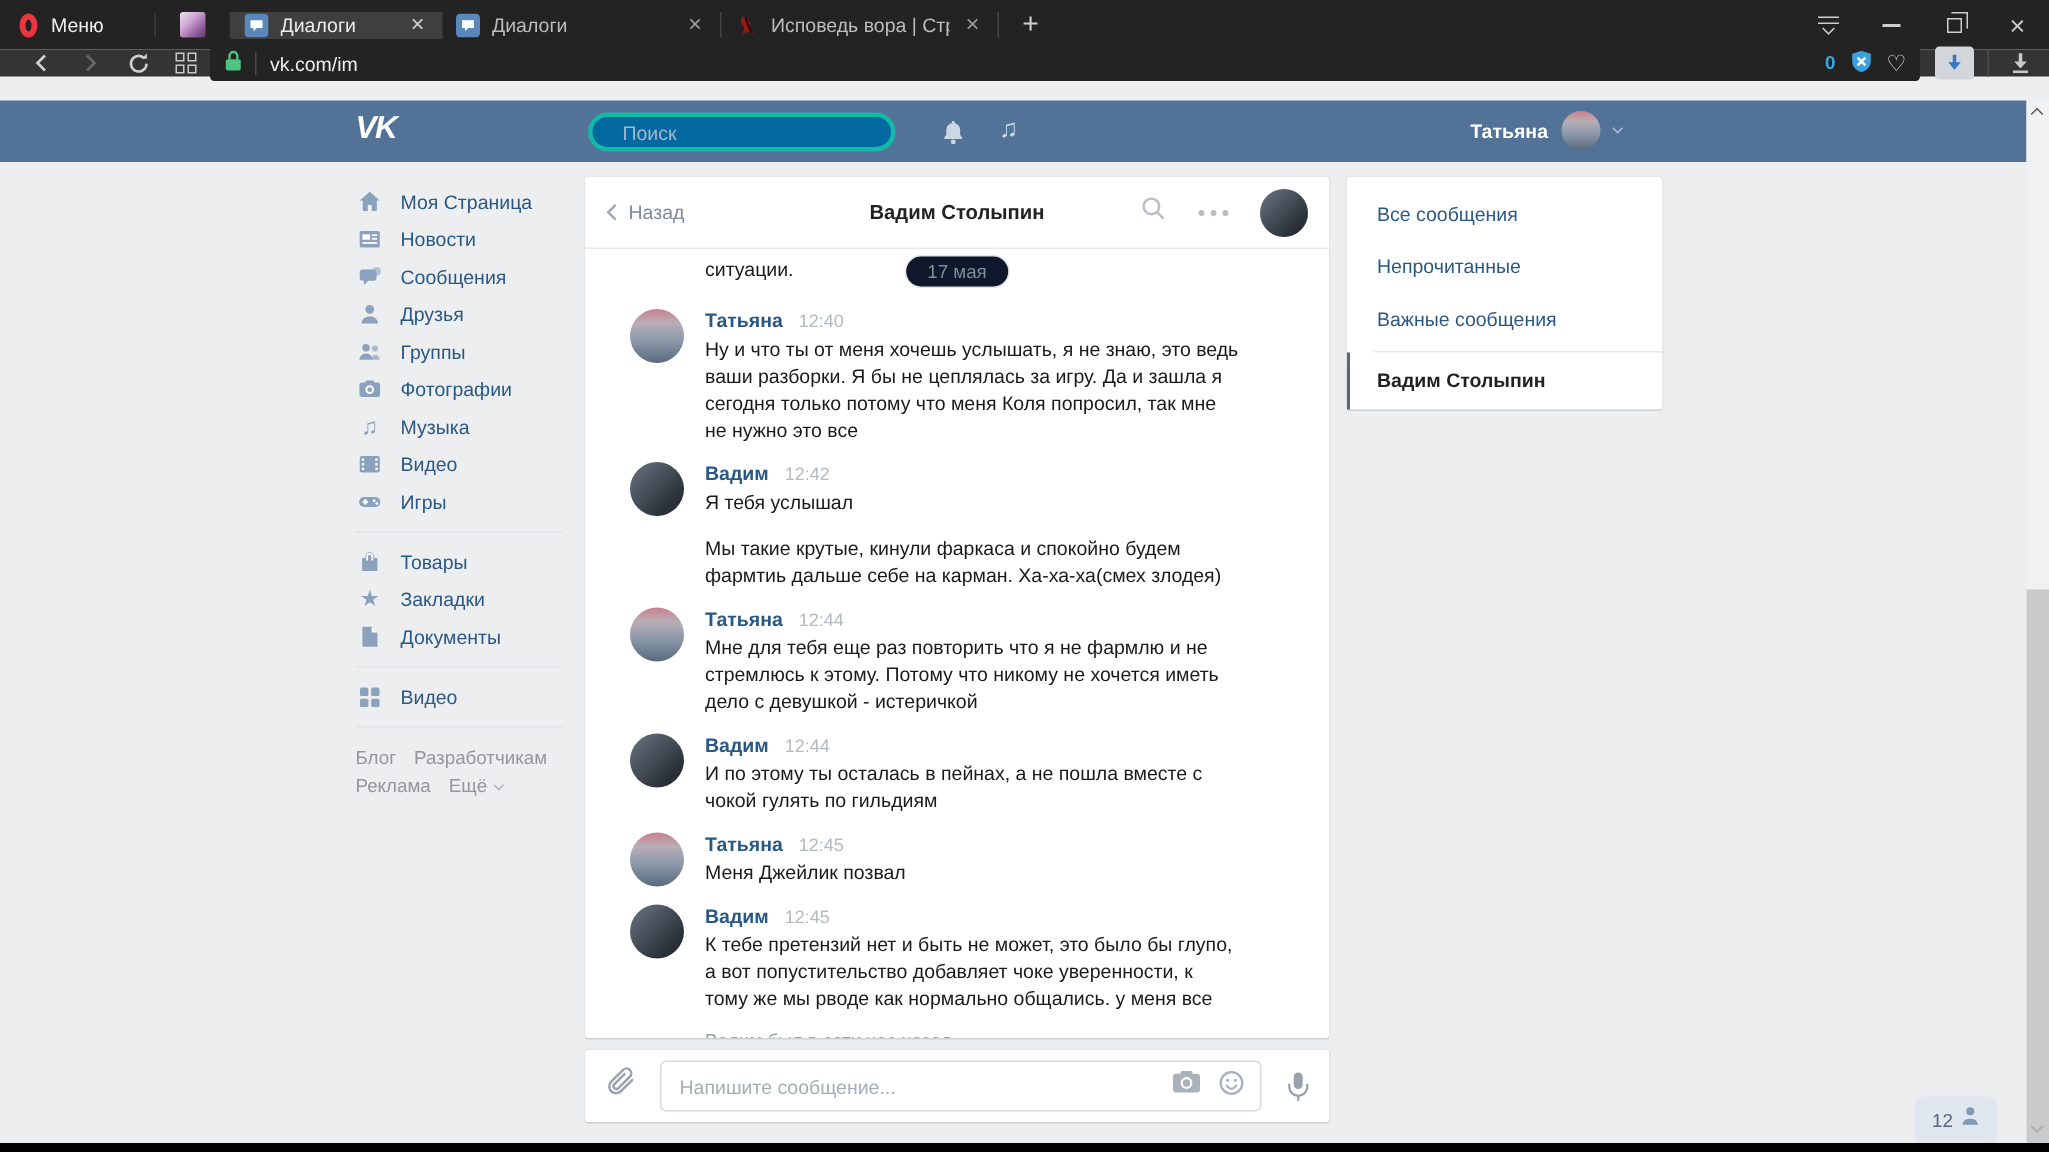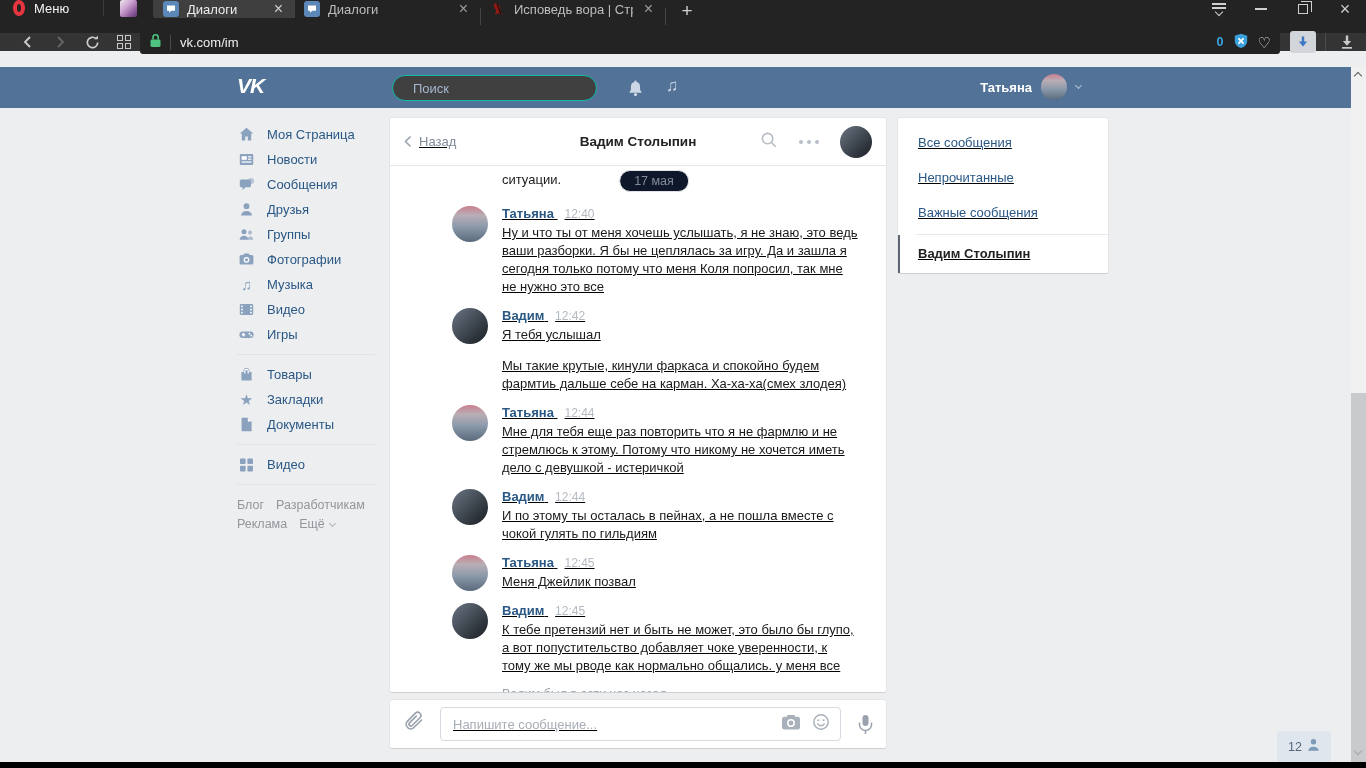--- a/index.html
+++ b/index.html
@@ -3,21 +3,21 @@
 <meta charset="utf-8">
 <style>
   * { box-sizing: border-box; }
   html,body { margin:0; padding:0; }
   body {
     width:1366px; height:768px; overflow:hidden; position:relative;
     font-family:"Liberation Sans","DejaVu Sans",sans-serif;
     background:#edeef0;
   }
   
-  .tabbar { position:absolute; left:0; top:0; width:1366px; height:33px; background:#232323; display:flex; align-items:flex-start; }
+  .tabbar { position:absolute; left:0; top:0; width:1366px; height:33px; background:#232323; display:flex; align-items:center; }
   .menu-btn { width:104px; display:flex; align-items:center; gap:9px; padding-left:13px; color:#f2f2f2; font-size:13px; border-right:1px solid #3c3c3c; }
   .opera-logo { width:12px; height:16px; border:4px solid #e8353f; border-radius:50%; }
   .pinned-tab { width:50px; display:flex; align-items:center; justify-content:center; border-right:1px solid #3c3c3c; }
   .pinned-fav { width:17px; height:17px; border-radius:2px; background:linear-gradient(135deg,#efe3ef 0%,#cba3cf 40%,#8e5a9c 75%,#5e3a70 100%); }
   .tab { display:flex; align-items:center; padding:0 9px; color:#bdbdbd; font-size:13px; position:relative; }
   .tab.active { background:#3f3f3f; color:#ececec; }
   .tab .fav { margin-right:8px; flex:none; display:flex; }
   .tab .t-title { flex:1; overflow:hidden; white-space:nowrap; }
   .tab .t-close { flex:none; margin-left:8px; color:#9d9d9d; font-size:16px; line-height:1; padding:1px 3px; }
   .tab.active .t-close { color:#cfcfcf; }
@@ -44,21 +44,21 @@
   .url-right { margin-left:auto; display:flex; align-items:center; gap:9px; }
   .ab-count { color:#3ba6e4; font-size:12.5px; font-weight:bold; }
   .heart { color:#dedede; font-size:15px; line-height:1; }
   .dl-ext { margin-left:10px; width:26px; height:22px; background:#d2d5d9; border-radius:3px; display:flex; align-items:center; justify-content:center; }
   .bar-sep2 { width:1px; height:18px; background:#4c4c4c; margin-left:9px; }
   .dl-tray { margin-left:9px; width:24px; display:flex; align-items:center; justify-content:center; }
 
   
   .vkheader { position:absolute; left:0; top:67px; width:1351px; height:41px; background:#527397; }
   .vk-logo { position:absolute; left:237px; top:7px; color:#fff; font-size:21px; font-weight:bold; letter-spacing:-1px; font-style:italic; }
-  .vk-search { position:absolute; left:392px; top:8px; width:205px; height:26px; background:#404040; border:1px solid #14b8a6; border-radius:13px; display:flex; align-items:center; padding:0 11px; }
+  .vk-search { position:absolute; left:392px; top:8px; width:205px; height:26px; background:#0369a1; border:3px solid #14b8a6; border-radius:13px; display:flex; align-items:center; padding:0 11px; }
   .vk-search input { flex:1; border:none; outline:none; background:transparent; color:#dbe4f0; font-size:13px; font-family:inherit; margin-left:7px; }
   .vk-search input::placeholder { color:#a6b7cf; }
   .hicon { position:absolute; top:12px; }
   .bell { left:627px; }
   .hmusic { left:666px; top:9px; color:#ccd7e5; font-size:17px; }
   .vk-user { position:absolute; right:270px; top:7px; display:flex; align-items:center; gap:9px; }
   .vk-user .uname { color:#fff; font-size:13px; font-weight:bold; }
   .ava26 { width:26px; height:26px; border-radius:50%; }
   .chev-sm { width:5px; height:5px; border-right:1.4px solid #b3c1d6; border-bottom:1.4px solid #b3c1d6; transform:rotate(45deg); margin-top:-3px; }
 
@@ -68,33 +68,33 @@
   
   .sidebar { position:absolute; left:237px; top:122px; width:150px; }
   .snav-item { height:25px; display:flex; align-items:center; font-size:13px; color:#2a5885; }
   .snav-item .sicon { width:19px; margin-right:11px; display:flex; justify-content:center; color:#8ba2bf; font-size:15px; line-height:1; }
   .sdivider { height:1px; background:#e2e3e7; margin:7px 0; width:138px; }
   .sfoot { margin-top:13px; width:160px; display:flex; flex-wrap:wrap; column-gap:12px; row-gap:5px; font-size:12.5px; color:#93969b; }
   .sfoot .flink { display:flex; align-items:center; gap:5px; }
   .chev-gray { width:5px; height:5px; border-right:1.3px solid #b0b3b8; border-bottom:1.3px solid #b0b3b8; transform:rotate(45deg); margin-top:-2px; }
 
   
-  .card { background:#fff; border-radius:2px; box-shadow:0 1px 0 rgba(0,0,0,.09), 0 0 0 1px rgba(0,0,0,.035);text-decoration:underline; }
+  .card { background:#fff; border-radius:2px; box-shadow:0 1px 0 rgba(0,0,0,.09), 0 0 0 1px rgba(0,0,0,.035); }
 
   
   .chat-card { position:absolute; left:390px; top:118px; width:496px; height:574px; overflow:hidden; }
   .chat-header { height:48px; border-bottom:1px solid #e7e8ec; display:flex; align-items:center; padding:0 14px; position:relative; }
   .back { display:flex; align-items:center; gap:7px; color:#7f8b99; font-size:13px; z-index:2; }
   .chat-title { position:absolute; left:0; right:0; text-align:center; font-weight:bold; font-size:13.5px; color:#222; }
   .ch-icons { margin-left:auto; display:flex; align-items:center; gap:21px; z-index:2; }
   .cdots { display:flex; gap:4px; }
   .cdots i { width:4px; height:4px; border-radius:50%; background:#b7bdc4; }
   .ava32 { width:32px; height:32px; border-radius:50%; }
 
-  .messages { position:relative; padding-top:4px;padding-left:32px; }
+  .messages { position:relative; padding-top:4px; }
   .toprow { position:relative; height:26px; }
   .partial { position:absolute; left:80px; top:2px; font-size:13px; color:#1a1a1a; }
   .datepill { position:absolute; left:50%; transform:translateX(-50%); top:0; background:#0f172a; border:1px solid #e1e3e6; border-radius:12px; padding:3px 14px; font-size:12.5px; color:#818c99; }
   .msg { display:flex; margin:10px 0 0 30px; }
   .msg + .msg { margin-top:12px; }
   .ava36 { width:36px; height:36px; border-radius:50%; flex:none; }
   .mbody { margin-left:14px; width:356px; }
   .mhead { font-size:13px; line-height:16px; }
   .mname { color:#2a5885; font-weight:bold; }
   .mtime { color:#b4bac1; font-size:12px; margin-left:7px; }

